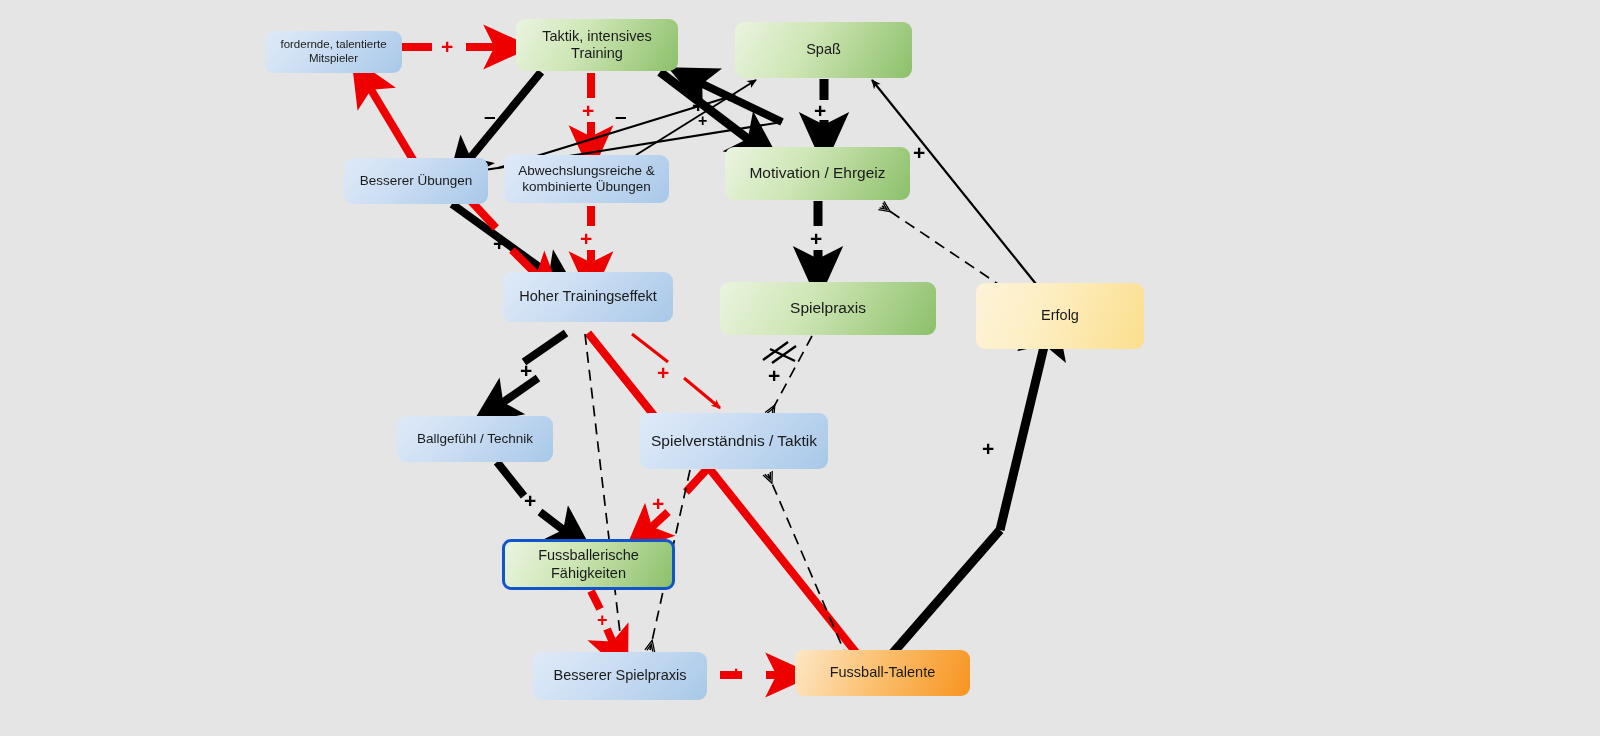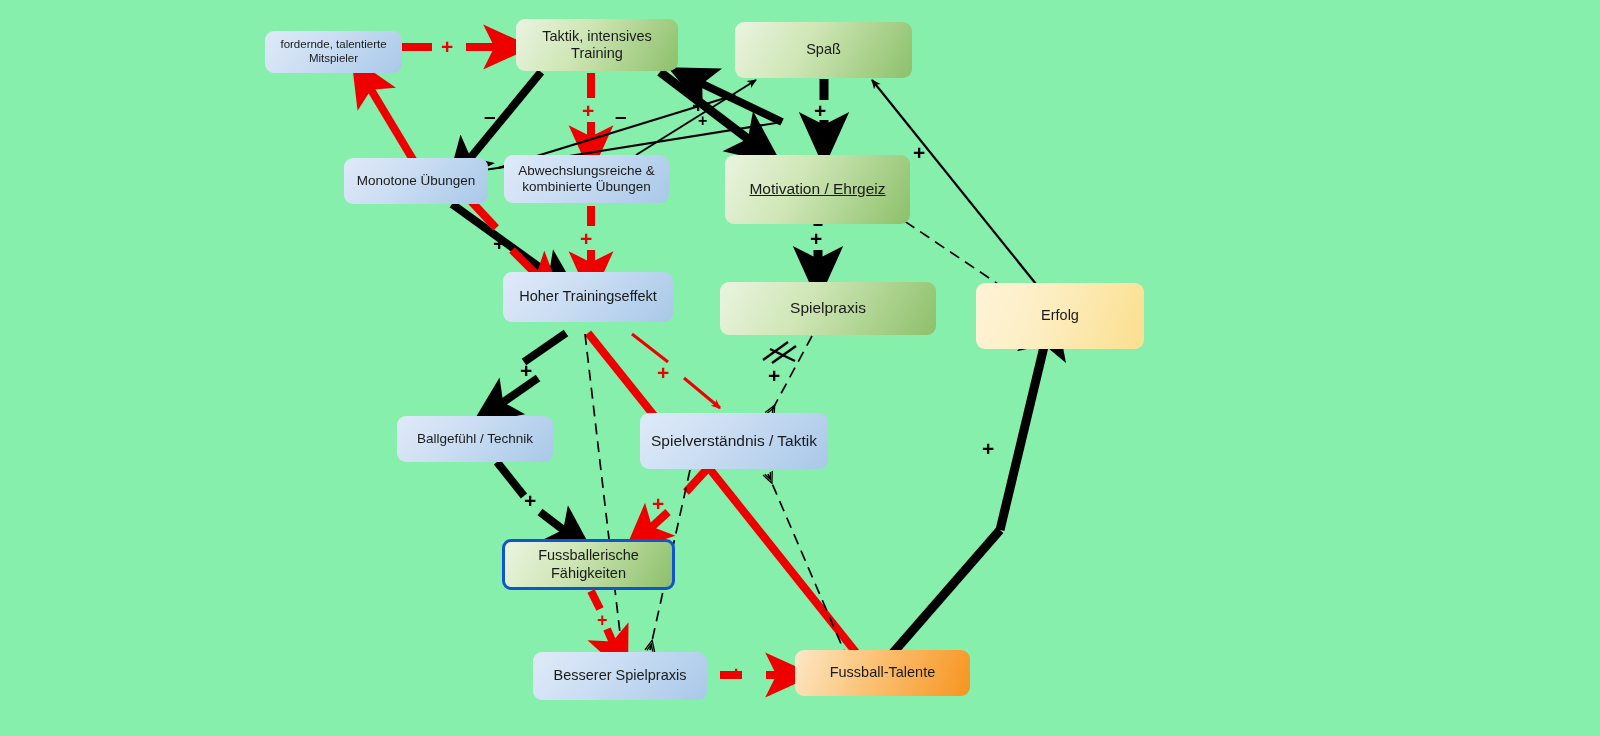--- a/index.html
+++ b/index.html
@@ -4,21 +4,21 @@
 <style>
   html, body {
     margin: 0;
     padding: 0;
     background: #ffffff;
   }
   #canvas {
     position: relative;
     width: 1600px;
     height: 736px;
-    background: #86efac;
+    background: #e5e5e5;
     font-family: "Liberation Sans", sans-serif;
     overflow: hidden;
   }
   #edges {
     position: absolute;
     left: 0; top: 0;
     width: 1600px;
     height: 736px;
     pointer-events: none;
   }
@@ -229,28 +229,28 @@
 
   <div class="node n-green fs-14" style="left:516px; top:19px; width:162px; height:52px;">
     <span>Taktik, intensives Training</span>
   </div>
 
   <div class="node n-green fs-14" style="left:735px; top:22px; width:177px; height:56px;">
     <span>Spaß</span>
   </div>
 
   <div class="node n-blue fs-13" style="left:344px; top:158px; width:144px; height:46px;">
-    <span>Monotone Übungen</span>
+    <span>Besserer Übungen</span>
   </div>
 
   <div class="node n-blue fs-13" style="left:504px; top:155px; width:165px; height:48px;">
     <span>Abwechslungsreiche &amp; kombinierte Übungen</span>
   </div>
 
-  <div class="node n-green fs-15" style="left:725px; top:155px; width:185px; height:69px;text-decoration:underline;">
+  <div class="node n-green fs-15" style="left:725px; top:147px; width:185px; height:53px;">
     <span>Motivation / Ehrgeiz</span>
   </div>
 
   <div class="node n-blue fs-14" style="left:503px; top:272px; width:170px; height:50px;">
     <span>Hoher Trainingseffekt</span>
   </div>
 
   <div class="node n-green fs-15" style="left:720px; top:282px; width:216px; height:53px;">
     <span>Spielpraxis</span>
   </div>

